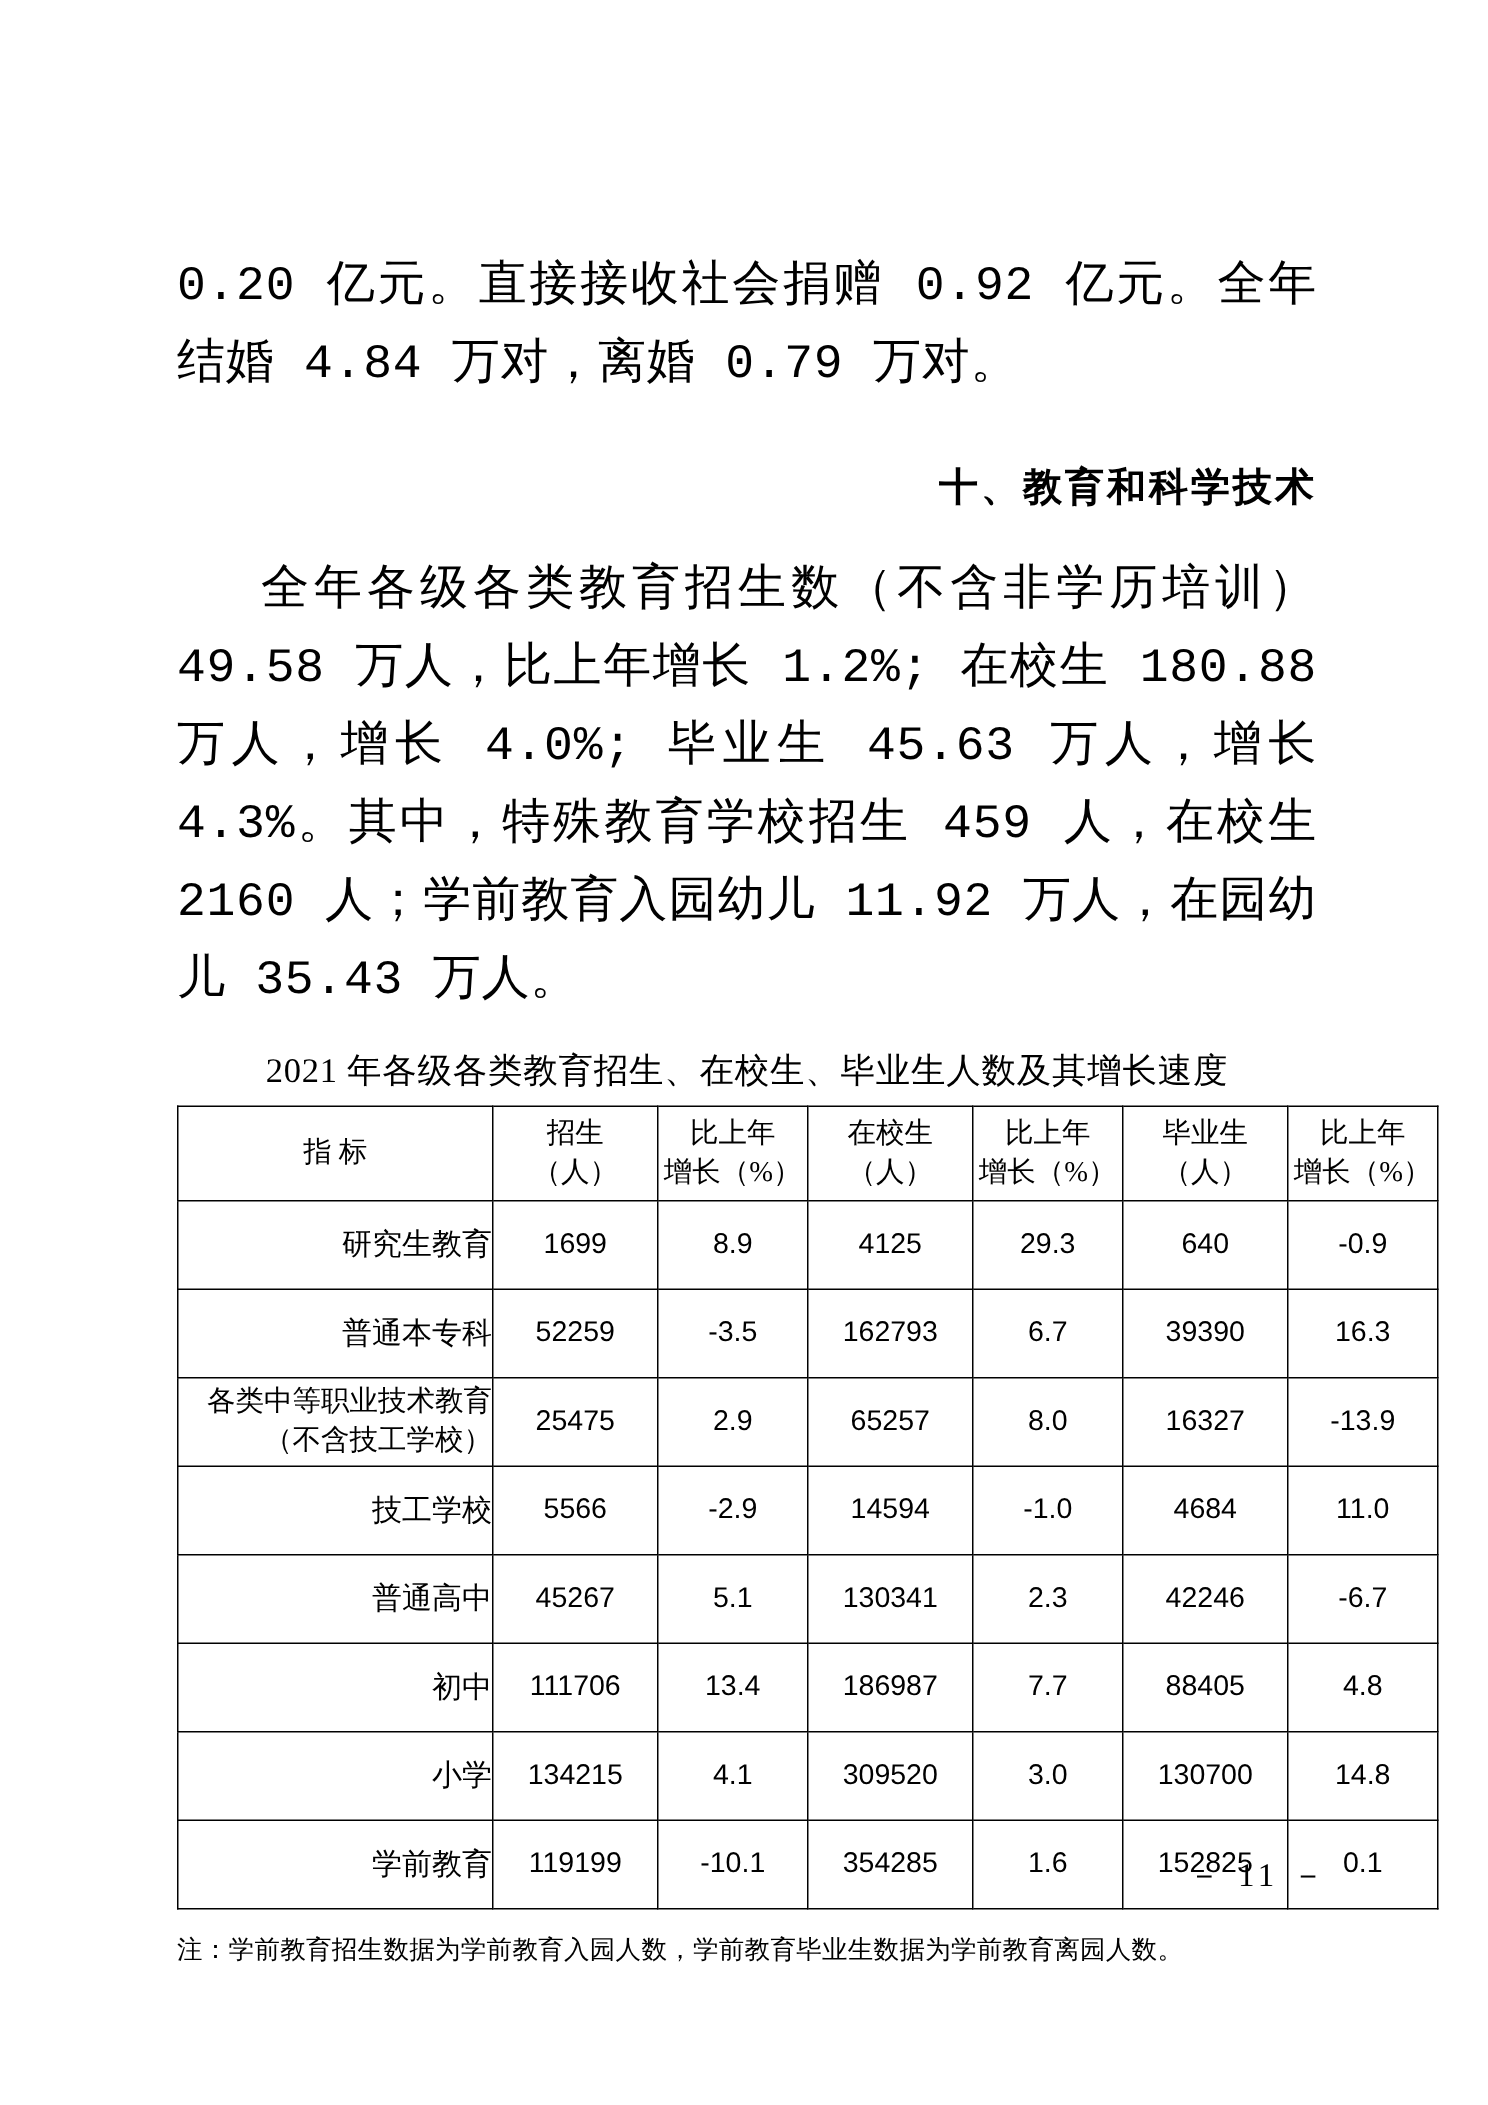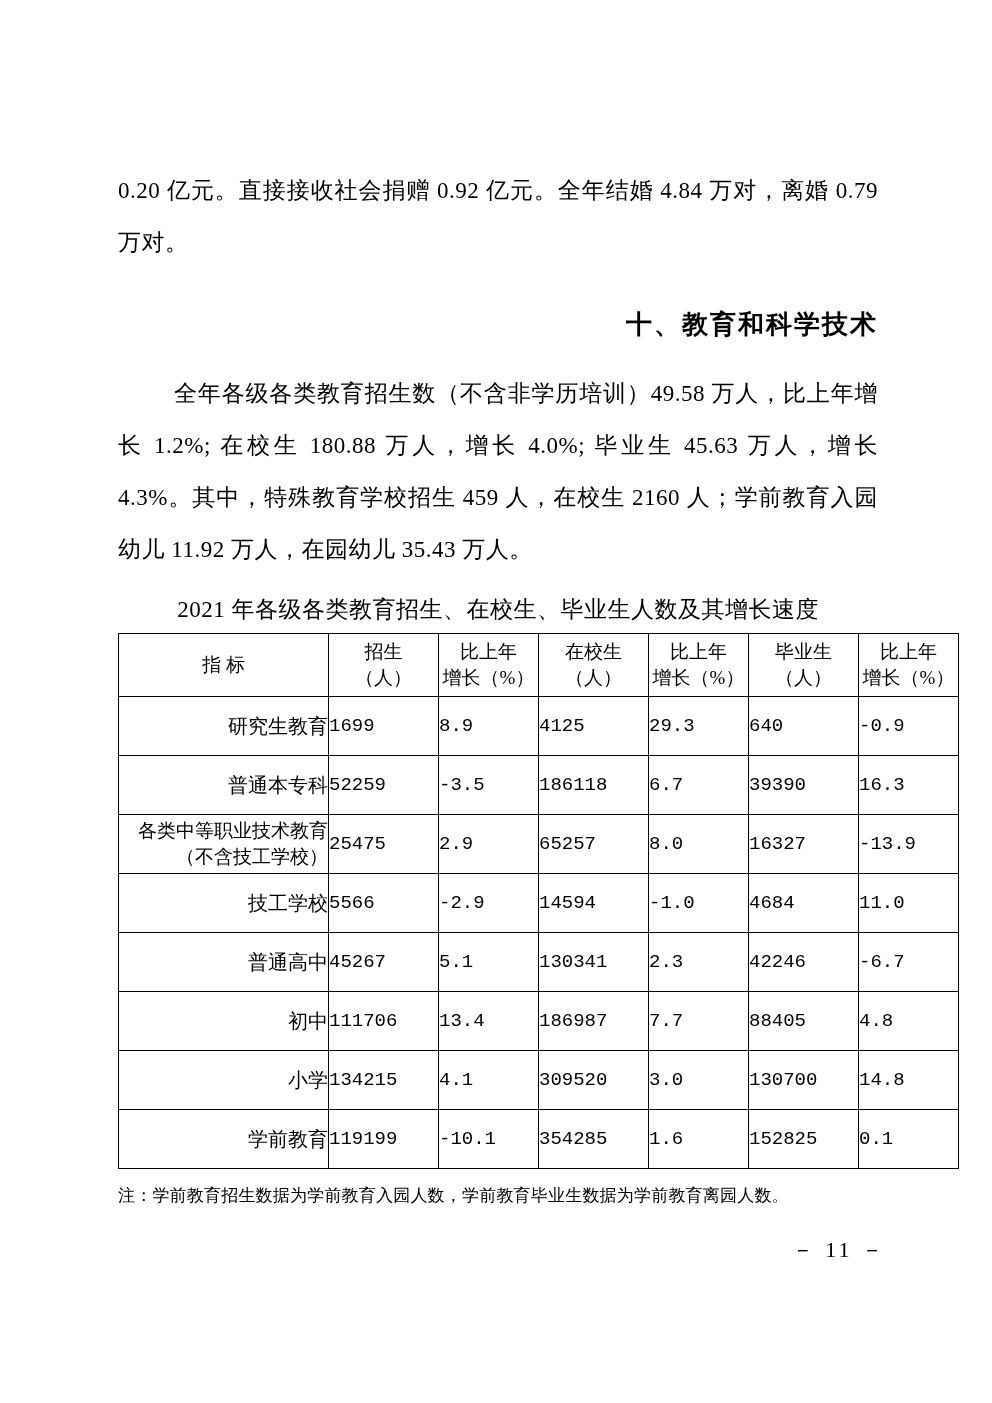--- a/index.html
+++ b/index.html
@@ -22,26 +22,27 @@
     height: 1403px;
     padding: 0;
   }
   .content {
     position: absolute;
     left: 118px;
     top: 165px;
     width: 760px;
   }
   .para {
-    font-size: 23px;
+    font-size: 32px;
     line-height: 52px;
     letter-spacing: 0.5px;
     text-align: justify;
     text-justify: inter-ideograph;
     margin: 0;
+    font-family: Liberation Mono, monospace;
   }
   .para-indent {
     text-indent: 56px;
   }
   .section-title {
     text-align: right;
     font-size: 26px;
     font-weight: bold;
     font-family: "Liberation Serif", "DejaVu Serif", serif;
     margin: 38px 0 26px 0;
@@ -75,24 +76,24 @@
   table.data td {
     height: 58px;
   }
   td.label {
     text-align: right;
     padding-left: 12px;
     font-size: 20px;
     line-height: 26px;
   }
   td.num {
-    text-align: left;
+    text-align: center;
     padding-right: 12px;
     font-size: 19px;
-    font-family: Liberation Mono, monospace;
+    font-family: Liberation Sans, sans-serif;
   }
   .col-ind { width: 210px; }
   .col-num { width: 110px; }
   .col-pct { width: 100px; }
   .note {
     font-size: 17px;
     margin-top: 14px;
     line-height: 26px;
     letter-spacing: 0.2px;
   }
@@ -172,21 +173,21 @@
           <td class="num">29.3</td>
           <td class="num">640</td>
           <td class="num">-0.9</td>
         </tr>
         <tr>
           <td class="label">
             <span class="th2line">普通本专科</span>
           </td>
           <td class="num">52259</td>
           <td class="num">-3.5</td>
-          <td class="num">186118</td>
+          <td class="num">162793</td>
           <td class="num">6.7</td>
           <td class="num">39390</td>
           <td class="num">16.3</td>
         </tr>
         <tr>
           <td class="label">
             <span class="th2line" style="font-size:19px">各类中等职业技术教育</span>
             <span class="th2line" style="font-size:19px">（不含技工学校）</span>
           </td>
           <td class="num">25475</td>

